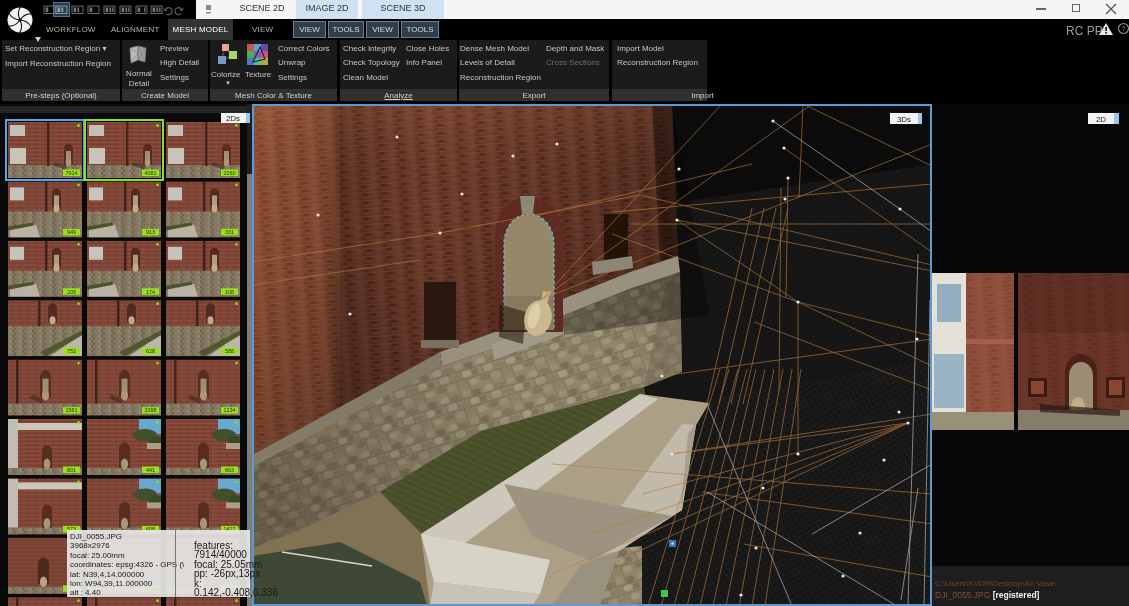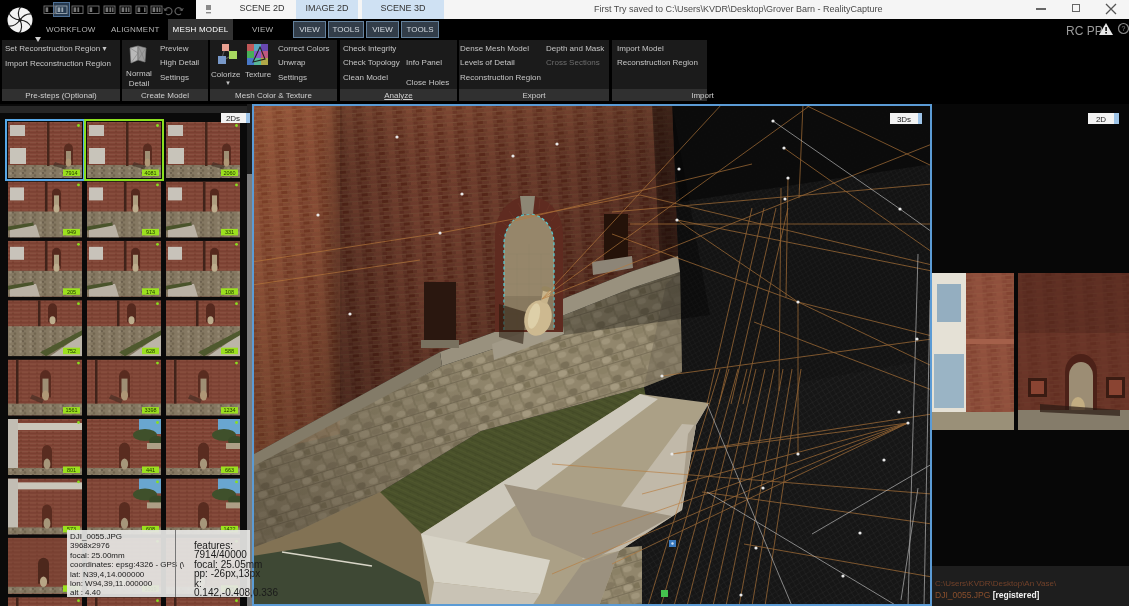--- a/index.html
+++ b/index.html
@@ -59,21 +59,20 @@
     </svg>
 <svg class="abs" style="left:204px;top:5px" width="10" height="10" viewBox="0 0 10 10">
       <rect x="2" y="0" width="5" height="5" fill="#8a8a8a"></rect>
       <rect x="2" y="7" width="5" height="1.4" fill="#8a8a8a"></rect>
     </svg>
 <div class="t" style="left:230px;top:3px;width:64px;text-align:center;font-size:9px;color:#333;">SCENE 2D</div>
 <div class="abs" style="left:296px;top:0;width:62px;height:19px;background:#cfe1f3;"></div>
 <div class="t" style="left:296px;top:3px;width:62px;text-align:center;font-size:9px;color:#333;">IMAGE 2D</div>
 <div class="abs" style="left:362px;top:0;width:82px;height:19px;background:#cfe1f3;"></div>
 <div class="t" style="left:362px;top:3px;width:82px;text-align:center;font-size:9px;color:#333;">SCENE 3D</div>
-<div class="t" style="left:594px;top:4px;font-size:9px;color:#4a4a4a;">First Try saved to C:\Users\KVDR\Desktop\Grover Barn - RealityCapture</div>
 <div class="abs" style="left:1036px;top:8px;width:10px;height:1.5px;background:#666;"></div>
 <div class="abs" style="left:1072px;top:4px;width:8px;height:8px;border:1.3px solid #666;"></div>
 <svg class="abs" style="left:1105px;top:3px" width="12" height="12" viewBox="0 0 12 12">
       <path d="M1 1 L11 11 M11 1 L1 11" stroke="#555" stroke-width="1.3"></path>
     </svg>
 <div class="abs" style="left:0;top:19px;width:1129px;height:21px;background:#000;"></div>
 <div class="t" style="left:46px;top:25px;font-size:8px;color:#b5b5b5;letter-spacing:.2px;">WORKFLOW</div>
 <div class="t" style="left:111px;top:25px;font-size:8px;color:#b5b5b5;letter-spacing:.2px;">ALIGNMENT</div>
 <div class="abs" style="left:168px;top:19px;width:65px;height:21px;background:#333;"></div>
 <div class="t" style="left:168px;top:25px;width:65px;text-align:center;font-size:8px;color:#fff;letter-spacing:.2px;">MESH MODEL</div>
@@ -147,21 +146,21 @@
       <rect x="15" y="15" width="7" height="7" fill="#b0a848"></rect>
 <path d="M14 4 L19 16 L7 19 Z" fill="none" stroke="#222" stroke-width="1.1"></path>
 </svg>
 <div class="t" style="left:242px;top:70px;font-size:8px;color:#c6c6c6;width:32px;text-align:center;">Texture</div>
 <div class="t" style="left:278px;top:44px;font-size:8px;color:#c6c6c6;">Correct Colors</div>
 <div class="t" style="left:278px;top:58px;font-size:8px;color:#c6c6c6;">Unwrap</div>
 <div class="t" style="left:278px;top:73px;font-size:8px;color:#c6c6c6;">Settings</div>
 <div class="t" style="left:343px;top:44px;font-size:8px;color:#c6c6c6;">Check Integrity</div>
 <div class="t" style="left:343px;top:58px;font-size:8px;color:#c6c6c6;">Check Topology</div>
 <div class="t" style="left:343px;top:73px;font-size:8px;color:#c6c6c6;">Clean Model</div>
-<div class="t" style="left:406px;top:44px;font-size:8px;color:#c6c6c6;margin-top:34px;">Close Holes</div>
+<div class="t" style="left:406px;top:44px;font-size:8px;color:#c6c6c6;">Close Holes</div>
 <div class="t" style="left:406px;top:58px;font-size:8px;color:#c6c6c6;">Info Panel</div>
 <div class="t" style="left:460px;top:44px;font-size:8px;color:#c6c6c6;">Dense Mesh Model</div>
 <div class="t" style="left:460px;top:58px;font-size:8px;color:#c6c6c6;">Levels of Detail</div>
 <div class="t" style="left:460px;top:73px;font-size:8px;color:#c6c6c6;">Reconstruction Region</div>
 <div class="t" style="left:546px;top:44px;font-size:8px;color:#c6c6c6;">Depth and Mask</div>
 <div class="t" style="left:546px;top:58px;font-size:8px;color:#c6c6c6;color:#6e6e6e;">Cross Sections</div>
 <div class="t" style="left:617px;top:44px;font-size:8px;color:#c6c6c6;">Import Model</div>
 <div class="t" style="left:617px;top:58px;font-size:8px;color:#c6c6c6;">Reconstruction Region</div>
 <svg class="abs" style="left:0;top:104px" width="252" height="502" viewBox="0 0 252 502">
 <defs>

